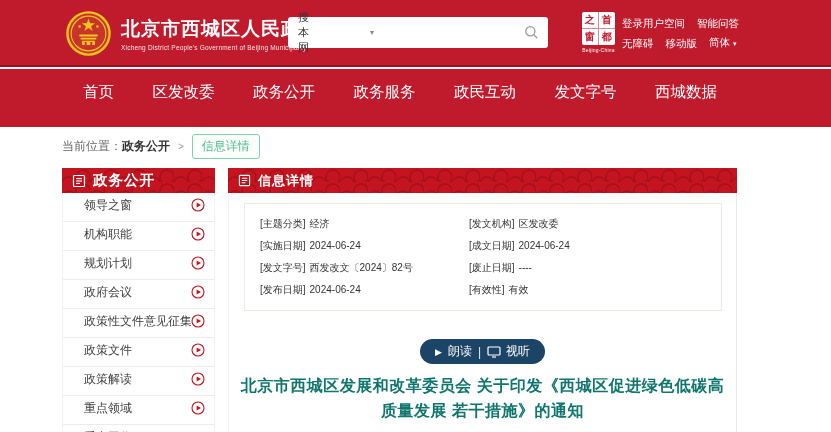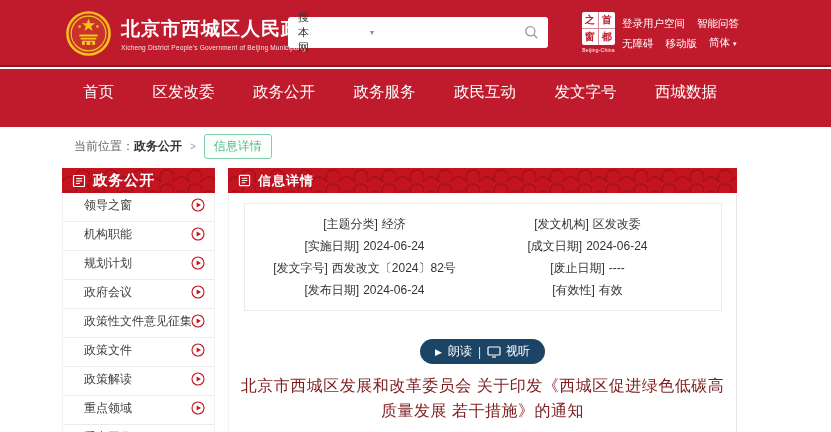--- a/index.html
+++ b/index.html
@@ -39,21 +39,21 @@
   .hl { color:#fff; font-size:10.5px; margin-right:12px; cursor:pointer; white-space:nowrap; }
   .hl .caret { font-size:7px; margin-left:3px; }
 
   
   .nav { position:absolute; left:0; top:69px; width:831px; height:58px; background:#bf1b2d; }
   .nav-inner { position:absolute; left:83px; top:0; width:634px; height:47px;
     display:flex; justify-content:space-between; align-items:center; }
   .nav-item { color:#fff; font-size:15.5px; cursor:pointer; white-space:nowrap; }
 
   
-  .crumb { position:absolute; left:62px; top:134px; display:flex; align-items:center; font-size:12px;margin-left:12px; }
+  .crumb { position:absolute; left:62px; top:134px; display:flex; align-items:center; font-size:12px; }
   .crumb-label { color:#666; }
   .crumb-parent { color:#333; font-weight:bold; cursor:pointer; }
   .crumb-sep { color:#999; margin:0 8px; font-size:10px; }
   .crumb-tag { border:1px solid #82cfa8; color:#53b98a; background:#fbfffd;
     padding:3px 9px; border-radius:3px; font-size:12px; }
 
   
   .red-bar { height:25px; display:flex; align-items:center; color:#fff;
     background:
       radial-gradient(circle at 7px 16px, rgba(255,255,255,0) 6px, rgba(0,0,0,.14) 6.5px, rgba(0,0,0,.14) 7.5px, rgba(255,255,255,0) 8.2px),
@@ -73,34 +73,34 @@
 
   
   .main { position:absolute; left:228px; top:168px; width:509px; height:264px; }
   .main .red-bar { font-size:13px; font-weight:bold; letter-spacing:1px; }
   .main-panel { position:absolute; left:0; top:25px; width:509px; height:239px; background:#fff;
     border-left:1px solid #f2f2f2; border-right:1px solid #e7e7e7; }
 
   .meta-box { margin:10px 14px 0 15px; border:1px solid #edeadf; padding:9px 15px;
     display:grid; grid-template-columns:209px 1fr; column-gap:0; }
   .meta-col { display:flex; flex-direction:column; }
-  .meta-row { line-height:22px; font-size:12px; color:#333; white-space:nowrap;text-align:center; }
+  .meta-row { line-height:22px; font-size:10px; color:#333; white-space:nowrap; }
   .meta-label { color:#333; }
   .meta-value { color:#333; margin-left:4px; }
 
   .action-wrap { display:flex; justify-content:center; margin-top:28px; }
   .action-pill { background:#1c4466; border-radius:13px; height:25px; padding:0 15px;
     display:flex; align-items:center; color:#fff; font-size:12px; }
   .action-pill .seg { display:flex; align-items:center; cursor:pointer; }
   .action-pill .play-tri { font-size:9px; margin-right:6px; }
   .action-pill .pipe { margin:0 6px; color:rgba(255,255,255,.9); }
   .action-pill .mon-ic { display:flex; margin-right:5px; }
 
   .article-title { margin:9px auto 0; max-width:492px; text-align:center;
-    font-size:16px; line-height:25px; color:#7f1d1d; letter-spacing:.5px; }
+    font-size:16px; line-height:25px; color:#0f766e; letter-spacing:.5px;font-weight:bold; }
 </style>
 </head>
 <body>
 
 <div class="stage">
 
   <div class="hdr">
 
     <div class="brand">
       <svg class="emblem" viewBox="0 0 48 48">

